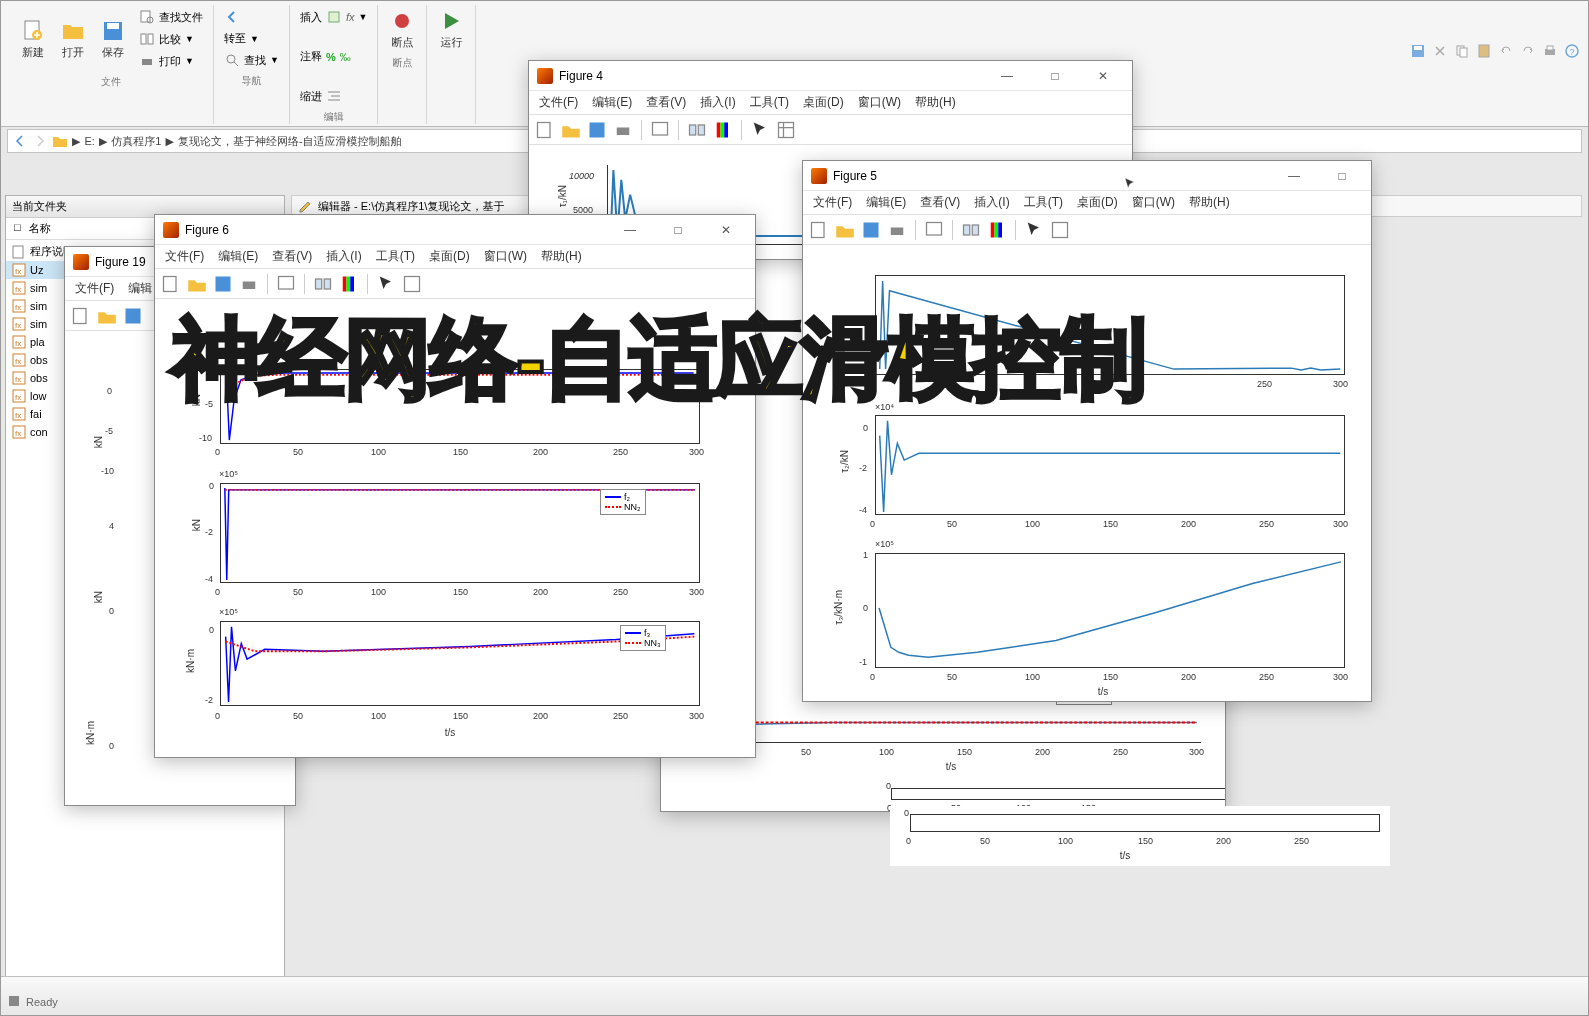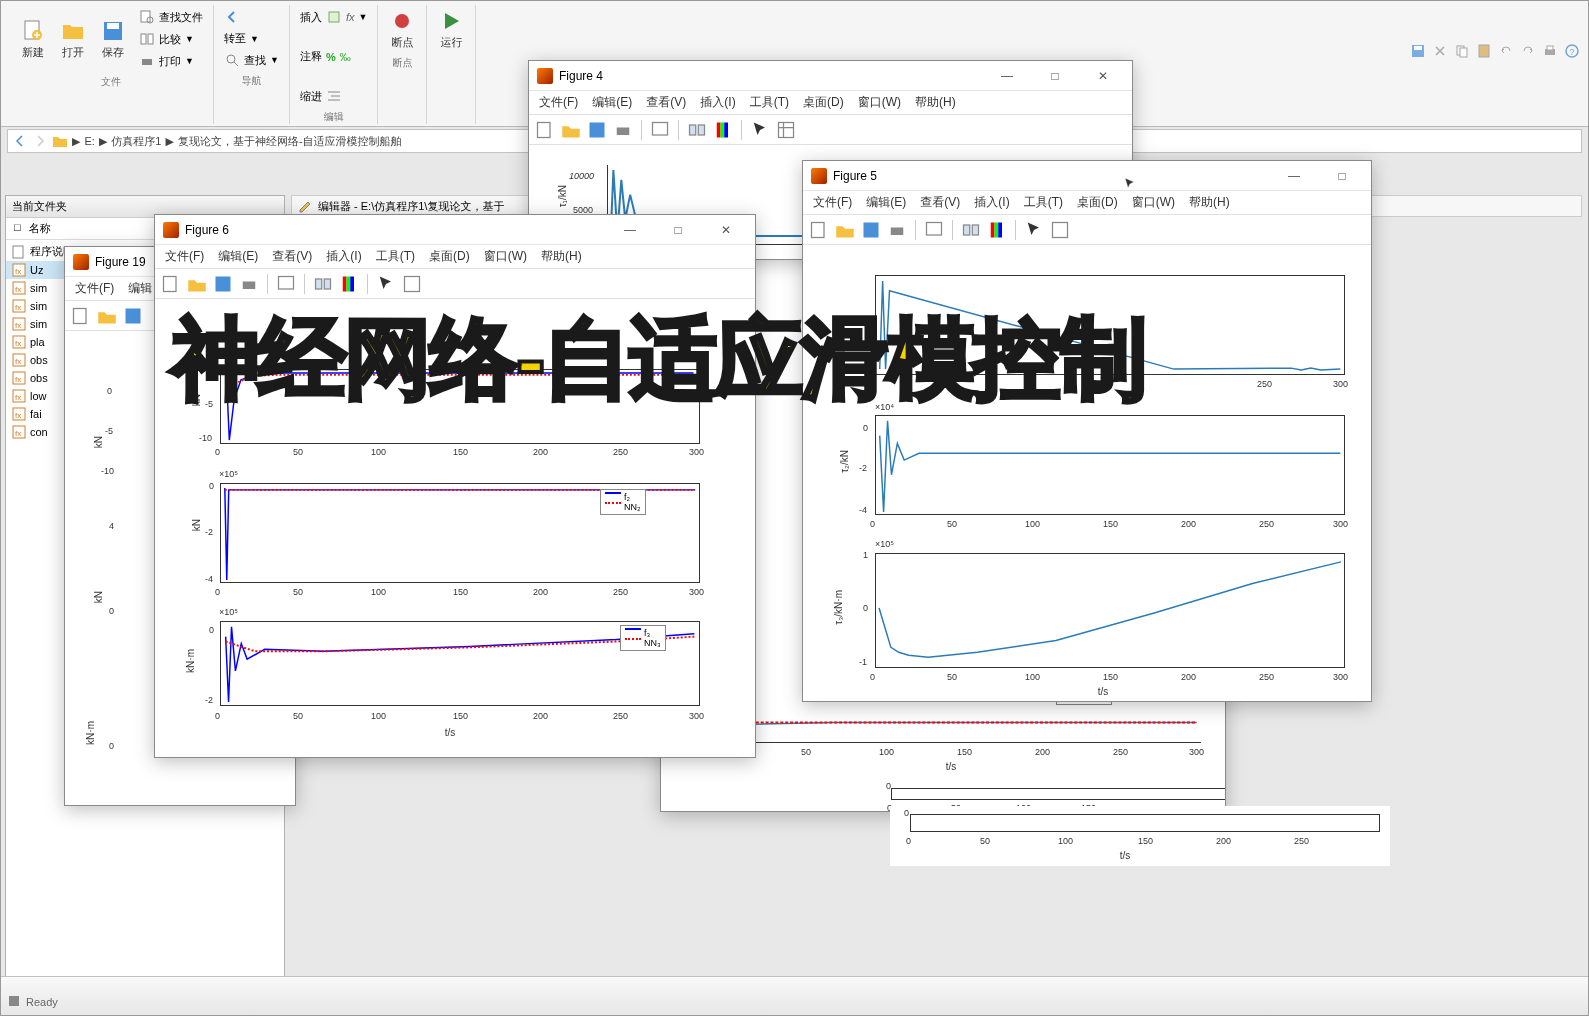--- a/index.html
+++ b/index.html
@@ -233,21 +233,21 @@
 .xlabel { left: 50%; transform: translateX(-50%); }
 .ylabel { writing-mode: vertical-rl; transform: rotate(180deg); }
 .tick { position: absolute; font-size: 9px; color: #333; }
 .legend {
   position: absolute;
   background: #fff;
   border: 1px solid #888;
   padding: 2px 4px;
   font-size: 9px;
 }
-.legend-row { display: flex; align-items: flex-start; gap: 3px; }
+.legend-row { display: flex; align-items: center; gap: 3px; }
 .legend-swatch { width: 16px; height: 2px; }
 svg.plot { position: absolute; top: 0; left: 0; width: 100%; height: 100%; }
 .matlab-logo {
   width: 16px; height: 16px;
   background: linear-gradient(135deg,#ff7b00,#a02000);
   border-radius: 2px;
 }
 </style>
 </head>
 <body>

